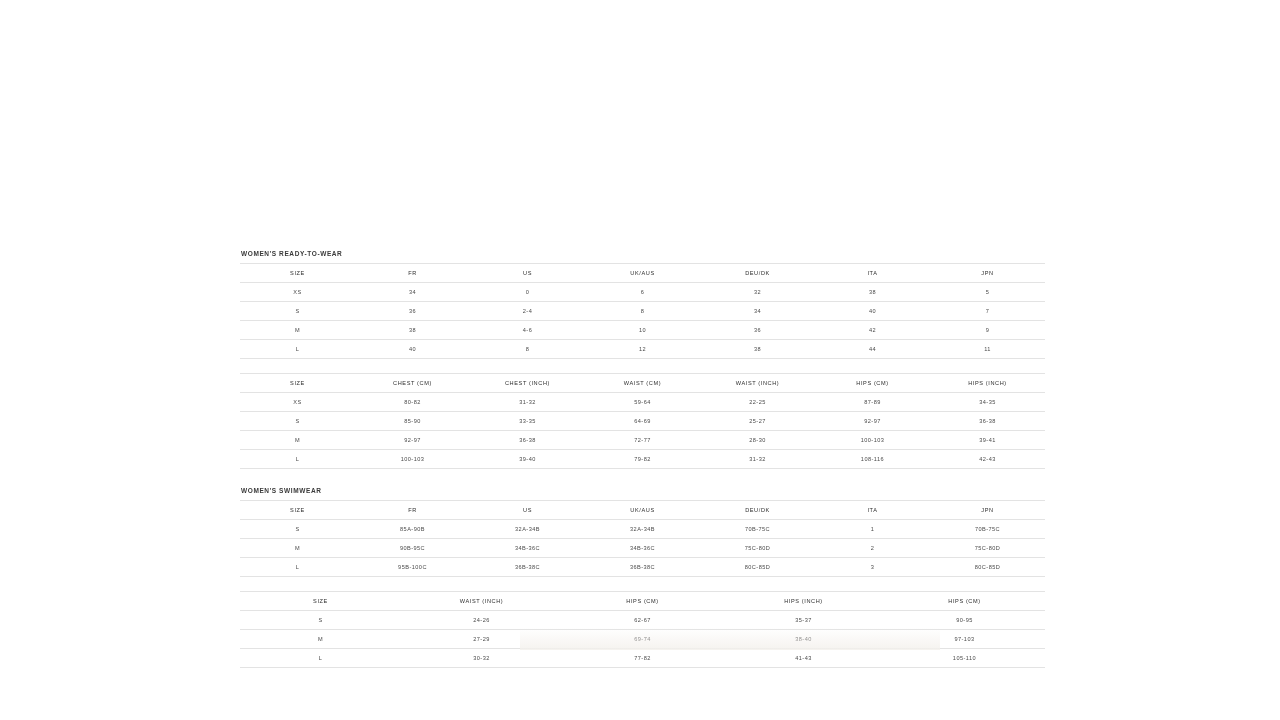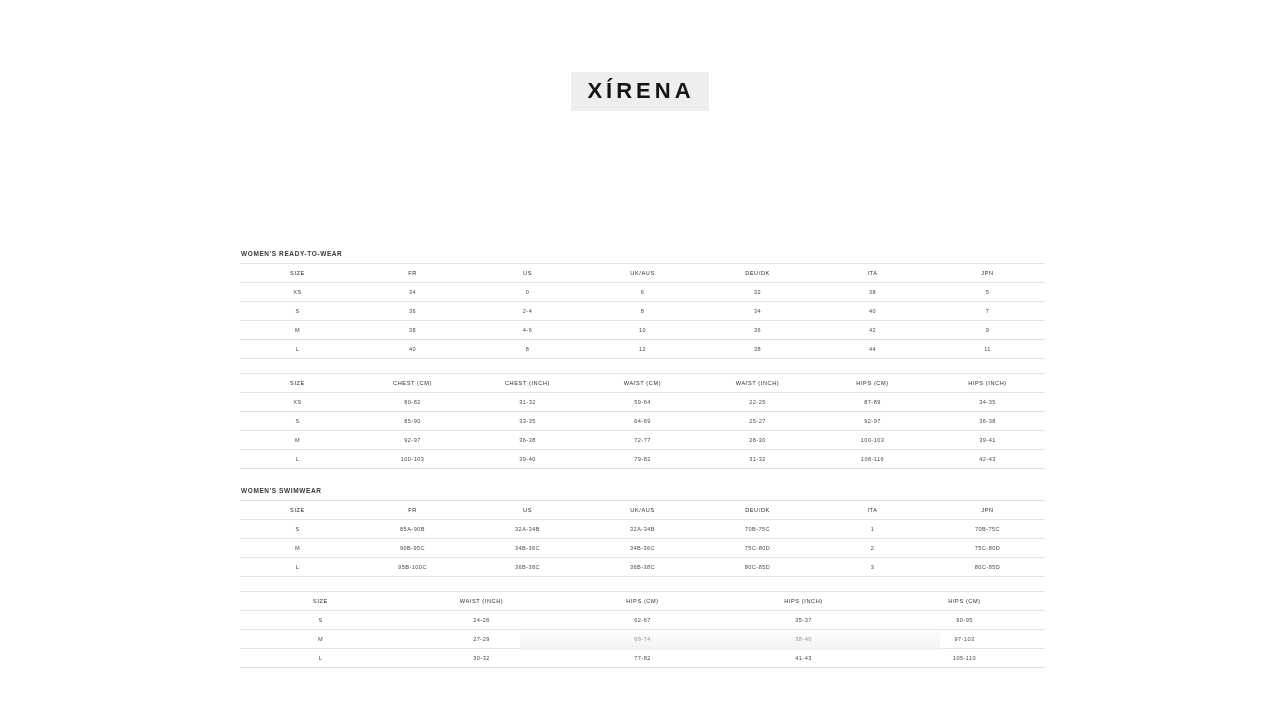--- a/index.html
+++ b/index.html
@@ -95,23 +95,20 @@
     height: 22px;
     background: linear-gradient(to bottom, rgba(245,243,240,0.0), rgba(243,240,236,0.85));
     pointer-events: none;
   }
 </style>
 </head>
 <body>
 
 <div class="page">
 
-  <div class="logo-wrap">
-    <div class="logo">XÍRENA</div>
-  </div>
 
   <div class="content">
 
     <h2 class="section-title">WOMEN'S READY-TO-WEAR</h2>
 
     <table class="size-table">
       <thead>
         <tr>
           <th>SIZE</th>
           <th>FR</th>

